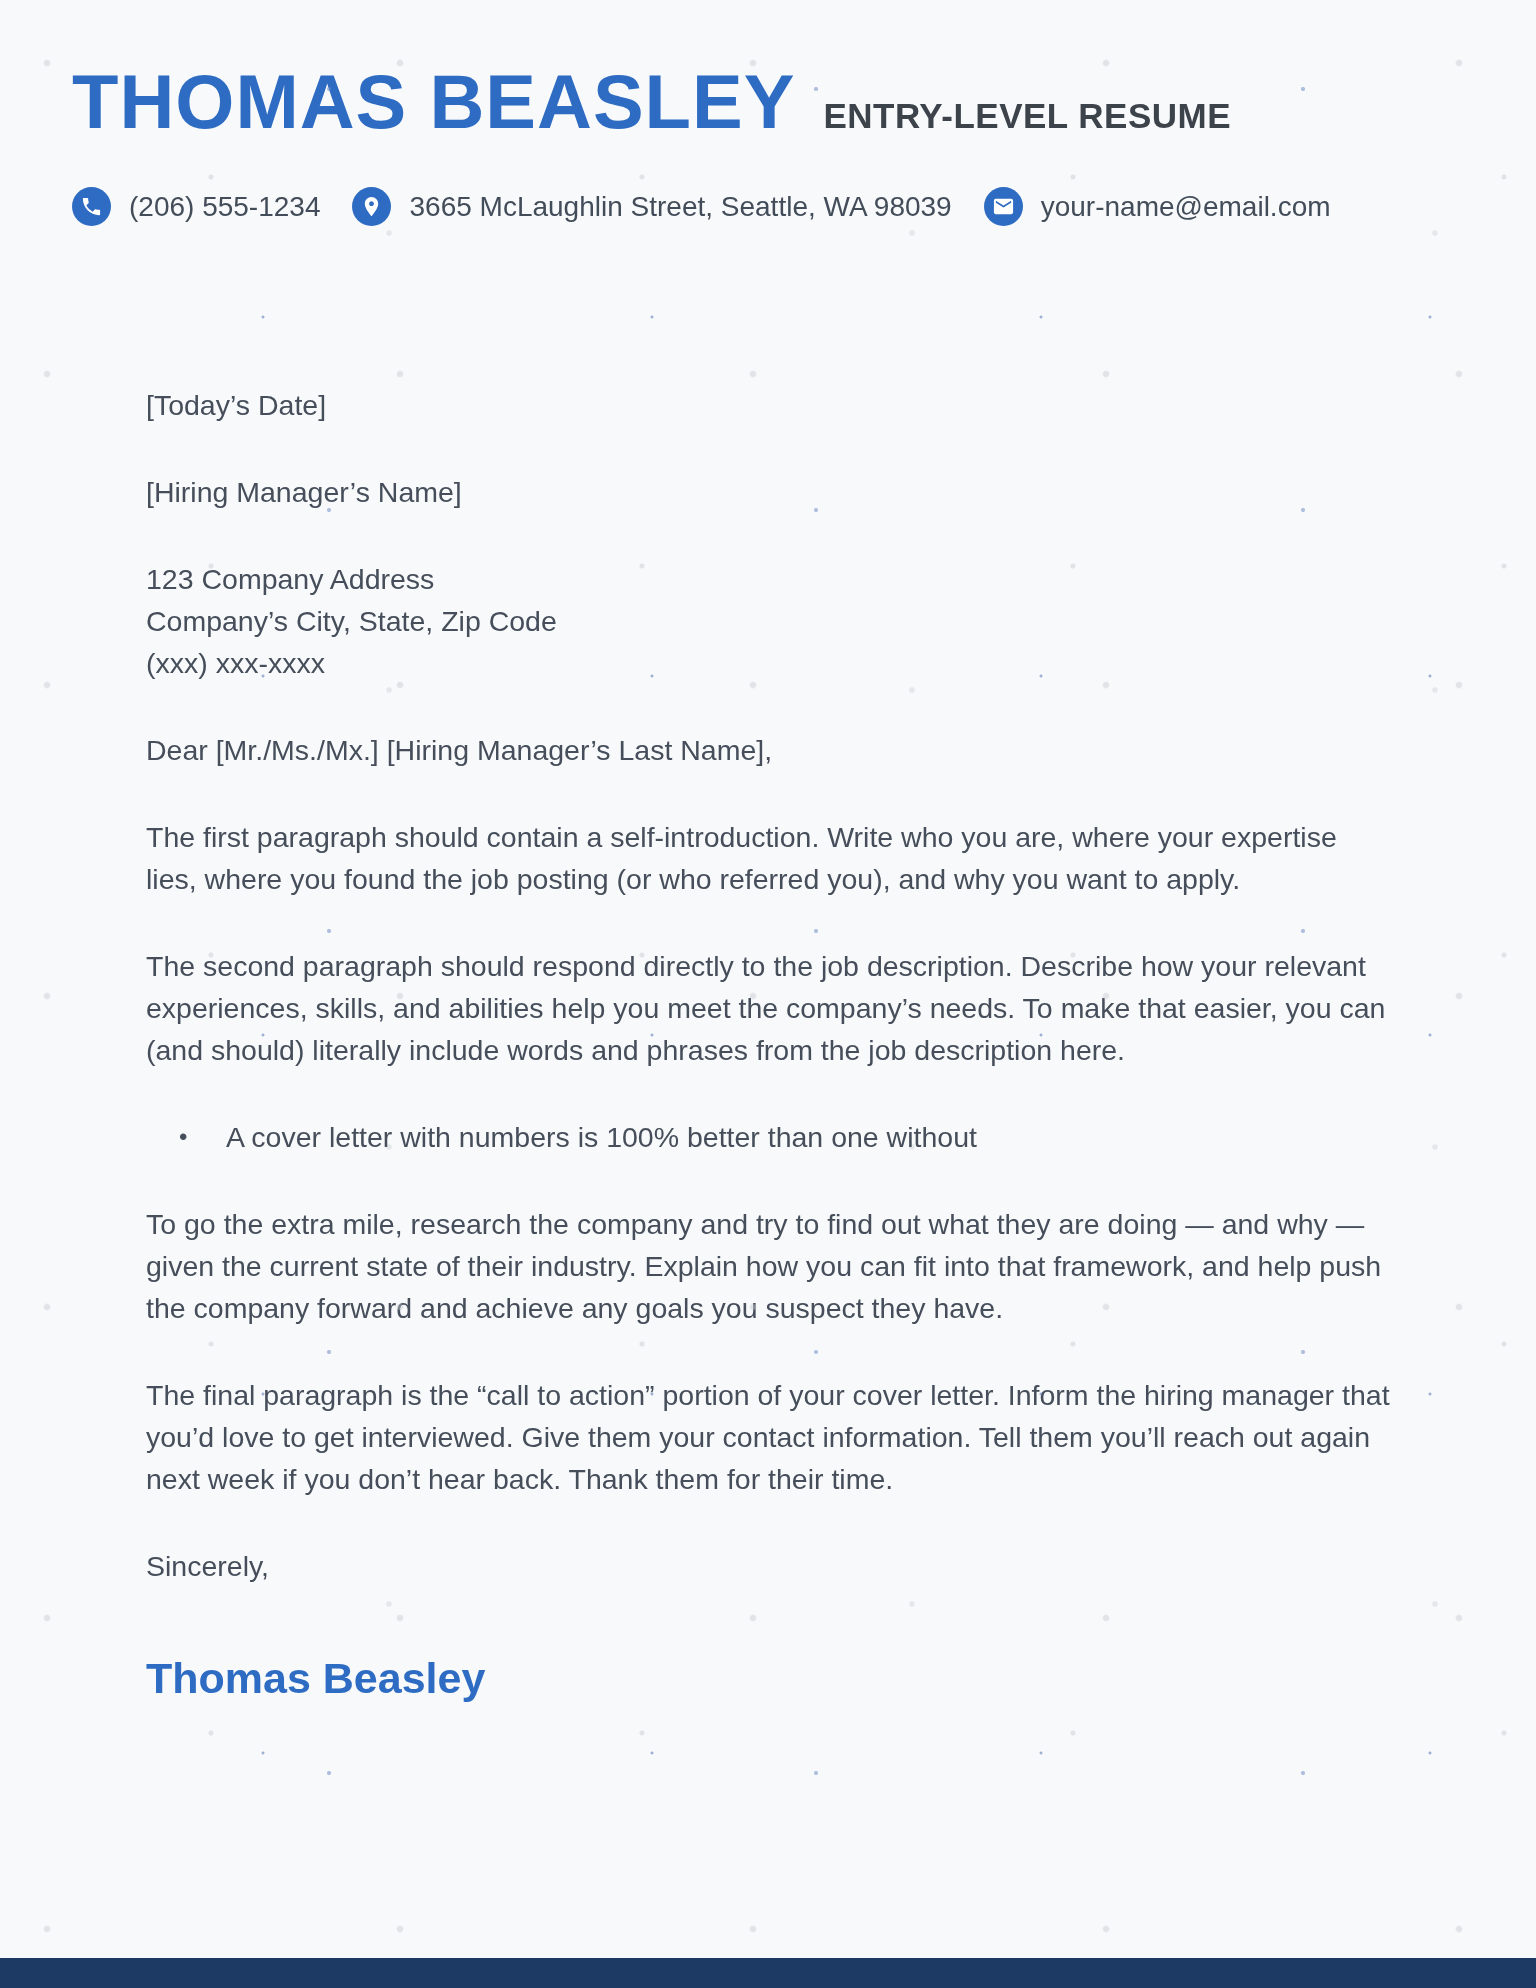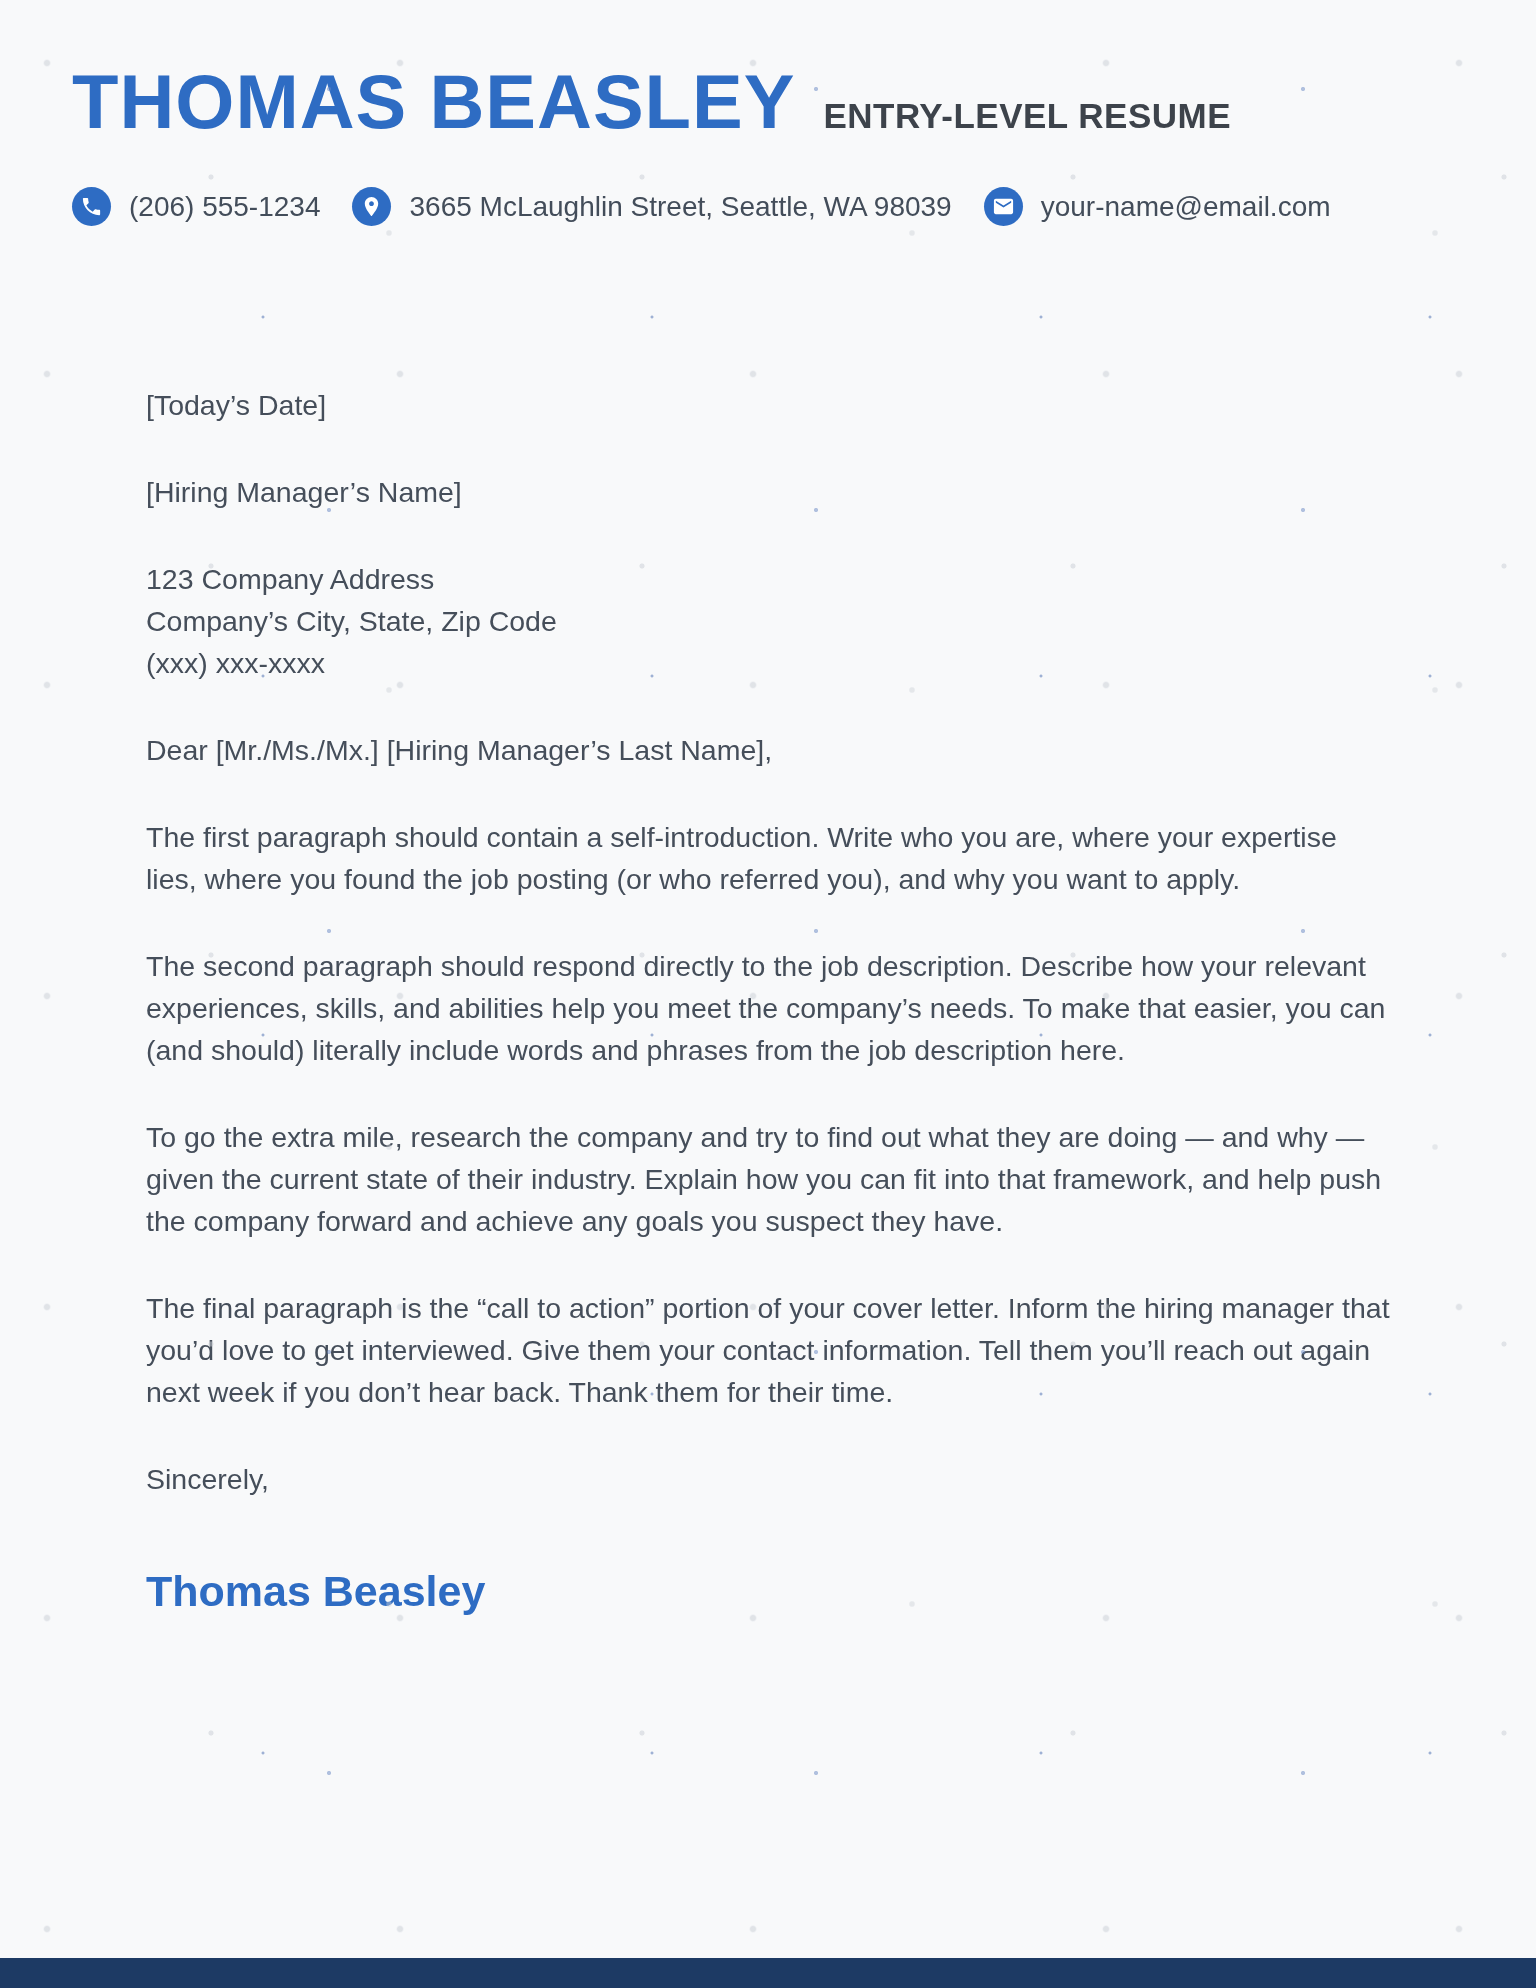--- a/index.html
+++ b/index.html
@@ -148,20 +148,21 @@
       <p>Company’s City, State, Zip Code</p>
       <p>(xxx) xxx-xxxx</p>
     </div>
 
     <p>Dear [Mr./Ms./Mx.] [Hiring Manager’s Last Name],</p>
 
     <p>The first paragraph should contain a self-introduction. Write who you are, where your expertise lies, where you found the job posting (or who referred you), and why you want to apply.</p>
     <p>The second paragraph should respond directly to the job description. Describe how your relevant experiences, skills, and abilities help you meet the company’s needs. To make that easier, you can (and should) literally include words and phrases from the job description here.</p>
 
     <ul class="bullet-list">
+      <li>A cover letter with numbers is 100% better than one without</li>
     </ul>
 
     <p>To go the extra mile, research the company and try to find out what they are doing — and why — given the current state of their industry. Explain how you can fit into that framework, and help push the company forward and achieve any goals you suspect they have.</p>
     <p>The final paragraph is the “call to action” portion of your cover letter. Inform the hiring manager that you’d love to get interviewed. Give them your contact information. Tell them you’ll reach out again next week if you don’t hear back. Thank them for their time.</p>
 
     <p class="signoff">Sincerely,</p>
     <div class="signature">Thomas Beasley</div>
   </div>
 
   <div class="footer-bar"></div>

